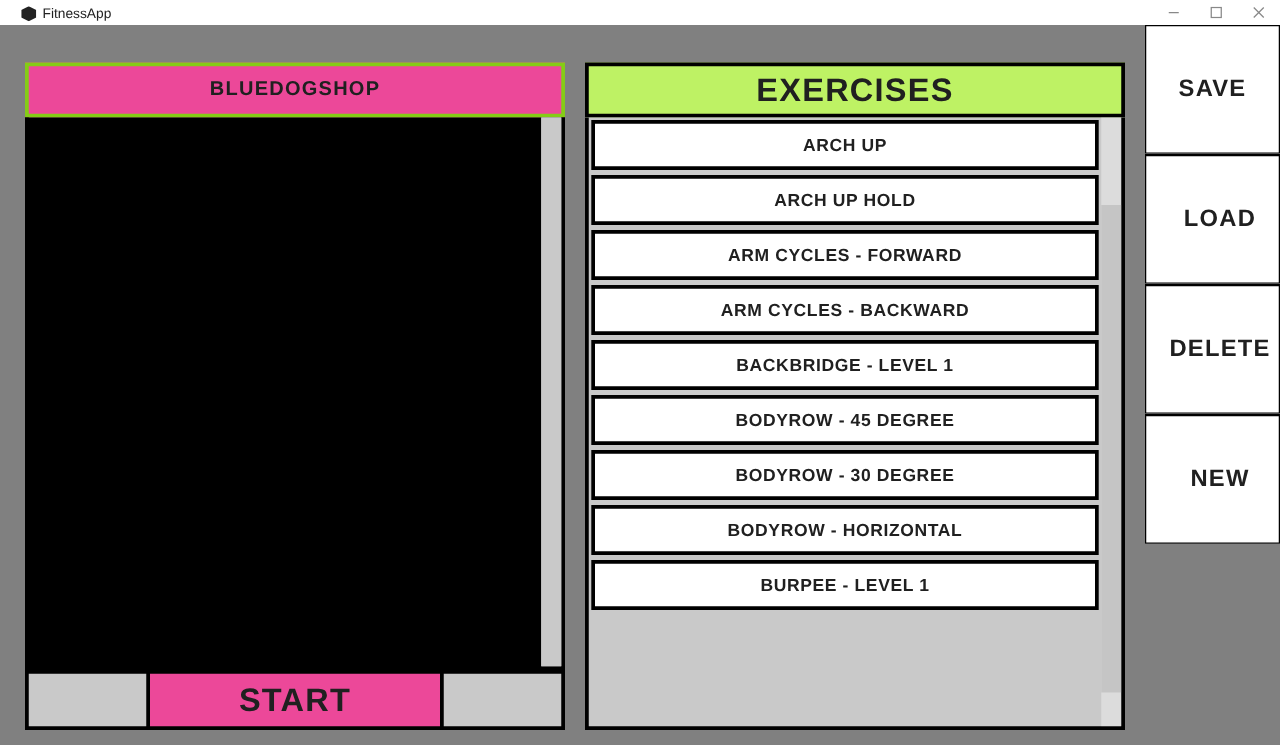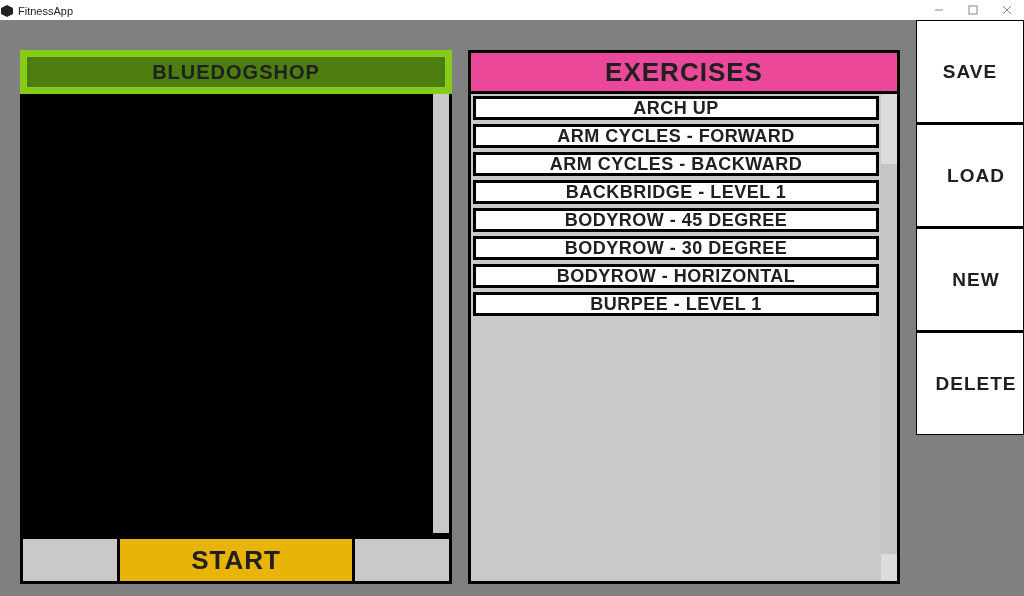--- a/index.html
+++ b/index.html
@@ -5,21 +5,21 @@
   * { box-sizing: border-box; margin: 0; padding: 0; }
   html, body { width: 1024px; height: 596px; overflow: hidden; font-family: Arial, Helvetica, sans-serif; }
   body { background: #f0f0f0; }
 
   
   .titlebar {
     height: 22px;
     background: #ffffff;
     display: flex;
     align-items: center;
-    padding: 0 0;
+    padding: 0 16px;
     border-bottom: 1px solid #d0d0d0;
     position: relative;
   }
   .titlebar .app-icon {
     width: 14px; height: 14px; margin-right: 4px;
     display: inline-flex; align-items: center; justify-content: center;
   }
   .titlebar .title { font-size: 11px; color: #222; }
   .titlebar .win-controls {
     position: absolute; right: 0; top: 0; height: 20px;
@@ -43,27 +43,27 @@
   
   .left-panel {
     position: absolute;
     left: 20px; top: 30px;
     width: 432px;
     height: 534px;
     display: flex; flex-direction: column;
   }
   .left-header {
     height: 44px;
-    background: #4d7c0f;
-    border: 7px solid #84cc16;
-    display: flex; align-items: center; justify-content: center;
-    font-family: Impact, 'Arial Black', sans-serif;
-    font-weight: 900;
-    letter-spacing: 1px;
-    font-size: 20px;
+    background: #ec4899;
+    border: 3px solid #84cc16;
+    display: flex; align-items: center; justify-content: center;
+    font-family: Impact, 'Arial Black', sans-serif;
+    font-weight: 900;
+    letter-spacing: 1px;
+    font-size: 16px;
     color: #202020;
     text-transform: uppercase;
   }
   .left-body {
     flex: 1;
     background: #000;
     border: 3px solid #000;
     border-top: none;
     position: relative;
   }
@@ -83,21 +83,21 @@
     height: 48px;
     display: flex;
   }
   .left-footer .side-btn {
     width: 100px;
     background: #c9c9c9;
     border: 3px solid #000;
   }
   .left-footer .center-btn {
     flex: 1;
-    background: #eab308;
+    background: #ec4899;
     border: 3px solid #000;
     border-left: none; border-right: none;
     display: flex; align-items: center; justify-content: center;
     font-family: Impact, 'Arial Black', sans-serif;
     font-weight: 900;
     letter-spacing: 1px;
     font-size: 26px;
     color: #202020;
     text-transform: uppercase;
   }
@@ -105,49 +105,49 @@
   
   .right-panel {
     position: absolute;
     left: 468px; top: 30px;
     width: 432px;
     height: 534px;
     display: flex; flex-direction: column;
   }
   .right-header {
     height: 44px;
-    background: #ec4899;
+    background: #bef264;
     border: 3px solid #000;
     display: flex; align-items: center; justify-content: center;
     font-family: Impact, 'Arial Black', sans-serif;
     font-weight: 900;
     letter-spacing: 1px;
     font-size: 26px;
     color: #202020;
     text-transform: uppercase;
   }
   .right-list {
     flex: 1;
     background: #c9c9c9;
     border: 3px solid #000;
     border-top: none;
     position: relative;
     padding: 2px 18px 2px 2px;
     overflow: hidden;
   }
   .exercise-item {
-    height: 24px;
+    height: 40px;
     margin-bottom: 4px;
     background: #ffffff;
     border: 3px solid #000;
     display: flex; align-items: center; justify-content: center;
     font-family: Impact, 'Arial Black', sans-serif;
     font-weight: 900;
     letter-spacing: 0.5px;
-    font-size: 18px;
+    font-size: 14px;
     color: #202020;
     text-transform: uppercase;
   }
   .right-scroll-track {
     position: absolute;
     top: 0; right: 0;
     width: 16px; height: 100%;
     background: #dcdcdc;
   }
   .right-scroll-thumb {
@@ -222,33 +222,34 @@
       <div class="side-btn"></div>
       <div class="center-btn">Start</div>
       <div class="side-btn"></div>
     </div>
   </div>
 
   <div class="right-panel">
     <div class="right-header">Exercises</div>
     <div class="right-list" id="exercise-list">
       <div class="exercise-item">Arch Up</div>
+        <div class="exercise-item">Arch Up Hold</div>
         <div class="exercise-item">Arm Cycles - Forward</div>
         <div class="exercise-item">Arm Cycles - Backward</div>
         <div class="exercise-item">Backbridge - Level 1</div>
         <div class="exercise-item">Bodyrow - 45 degree</div>
         <div class="exercise-item">Bodyrow - 30 degree</div>
         <div class="exercise-item">Bodyrow - Horizontal</div>
         <div class="exercise-item">Burpee - Level 1</div>
         <div class="right-scroll-track">
         <div class="right-scroll-thumb"></div>
       </div>
     </div>
   </div>
 
   <div class="sidebar">
     <div class="sbtn">Save</div>
     <div class="sbtn">Load</div>
+    <div class="sbtn">Delete</div>
     <div class="sbtn">New</div>
-    <div class="sbtn">Delete</div>
   </div>
 
 </div>
 
 </body></html>

